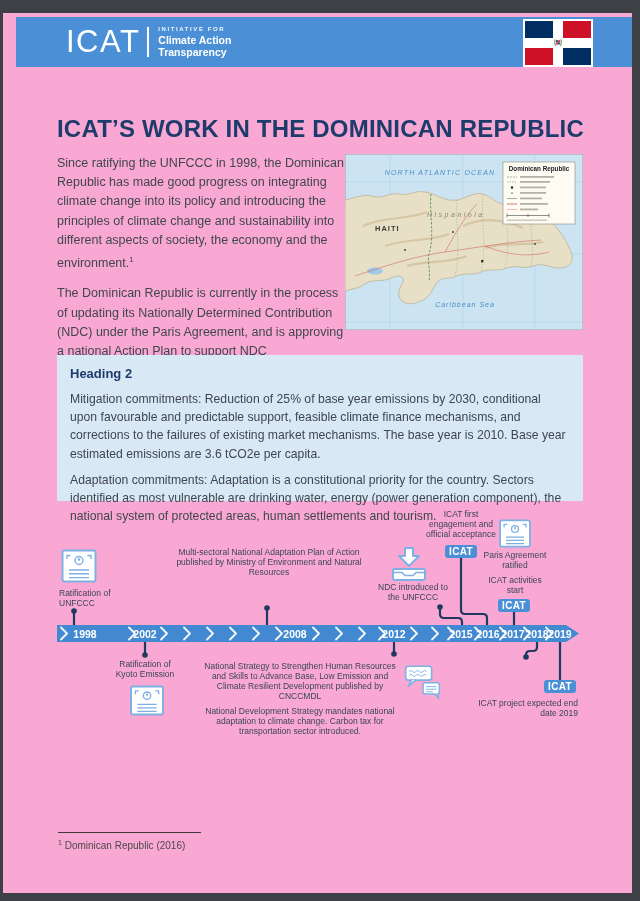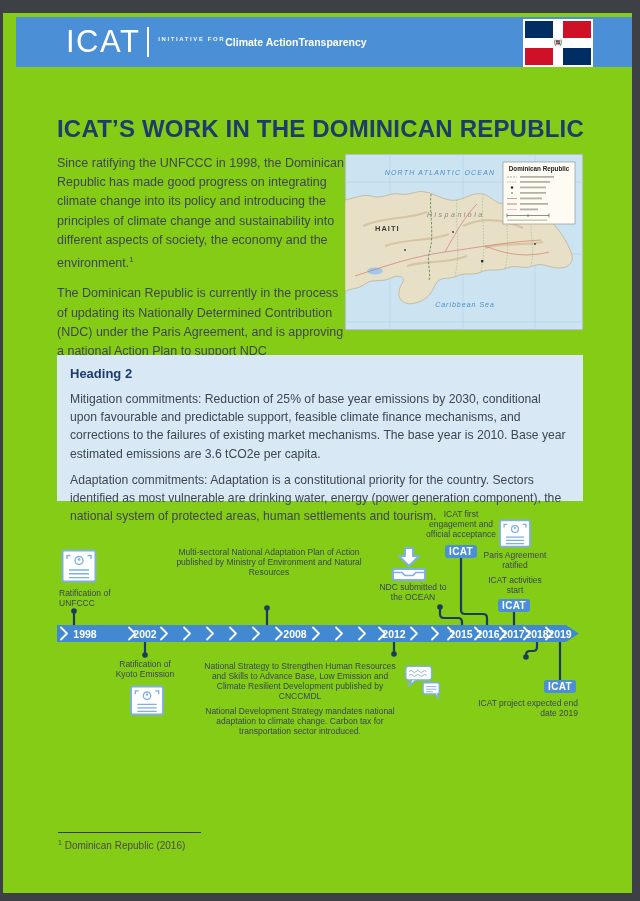--- a/index.html
+++ b/index.html
@@ -1,25 +1,25 @@
 <!DOCTYPE html>
 <html><head>
 <meta charset="utf-8">
 <style>
   html,body{margin:0;padding:0;background:#3d4045;}
   .screen{position:relative;width:640px;height:901px;background:#3d4045;overflow:hidden;
           font-family:"Liberation Sans",sans-serif;}
-  .page{position:absolute;left:3px;top:13px;width:629px;height:880px;background:#84cc16;}
+  .page{position:absolute;left:3px;top:13px;width:629px;height:880px;background:#f9a8d4;}
 
   
   .header-bar{position:absolute;left:13px;top:4px;width:616px;height:50px;background:#4b90d6;}
   .logo{position:absolute;left:50px;top:8px;display:flex;align-items:center;color:#fff;}
   .logo-icat{font-size:31px;font-weight:400;letter-spacing:1.5px;line-height:34px;}
   .logo-div{width:2px;height:30px;background:#fff;margin:0 9px 0 7px;}
-  .logo-tag{display:flex;flex-direction:row;justify-content:center;}
+  .logo-tag{display:flex;flex-direction:column;justify-content:center;}
   .logo-tag .small{font-size:6px;letter-spacing:1.6px;font-weight:bold;opacity:.92;margin-bottom:2px;}
   .logo-tag .bold{font-size:10.5px;font-weight:bold;line-height:12px;}
   .flag-wrap{position:absolute;left:507px;top:2px;width:70px;height:48px;background:#fff;padding:0;}
 
   
   .doc-title{position:absolute;left:54px;top:102px;width:540px;font-size:24px;line-height:27px;
              font-weight:bold;color:#1d3c6b;letter-spacing:.2px;}
   .intro{position:absolute;left:54px;top:141px;width:290px;}
   .intro p{margin:0 0 11px 0;font-size:12.5px;line-height:19.2px;color:#3f4650;}
   .intro sup{font-size:8px;color:#3f4650;}
@@ -271,21 +271,21 @@
         <circle cx="18" cy="11" r="3.8" fill="none" stroke="#7fb0e4" stroke-width="1.4"></circle>
         <circle cx="18" cy="10" r="1.2" fill="#7fb0e4"></circle>
         <path d="M8,20 H28 M8,23.6 H28 M8,27.2 H28" stroke="#7fb0e4" stroke-width="1.4"></path>
       </svg>
     </div>
 
     <div class="tl-label left" style="left:2px;top:83px;width:60px;">Ratification of UNFCCC</div>
     <div class="tl-label" style="left:112px;top:42px;width:200px;">
       <div>Multi-sectoral National Adaptation Plan of Action published by Ministry of Environment and Natural Resources</div>
     </div>
-    <div class="tl-label" style="left:320px;top:77px;width:72px;">NDC submitted to the OCEAN</div>
+    <div class="tl-label" style="left:320px;top:77px;width:72px;">NDC introduced to the UNFCCC</div>
     <div class="tl-label" style="left:365px;top:4px;width:78px;">ICAT first engagement and official acceptance</div>
     <div class="badge" style="left:388px;top:40px;">ICAT</div>
     <div class="tl-label" style="left:418px;top:45px;width:80px;">Paris Agreement ratified</div>
     <div class="tl-label" style="left:423px;top:70px;width:70px;">ICAT activities start</div>
     <div class="badge" style="left:441px;top:94px;">ICAT</div>
 
     <div class="tl-label" style="left:53px;top:154px;width:70px;">Ratification of Kyoto Emission</div>
     <div class="tl-icon" style="left:72px;top:180px;">
       <svg width="36" height="31" viewBox="0 0 36 32">
         <rect x="1.5" y="1.5" width="33" height="29" rx="2" fill="#fff" stroke="#7fb0e4" stroke-width="2"></rect>

